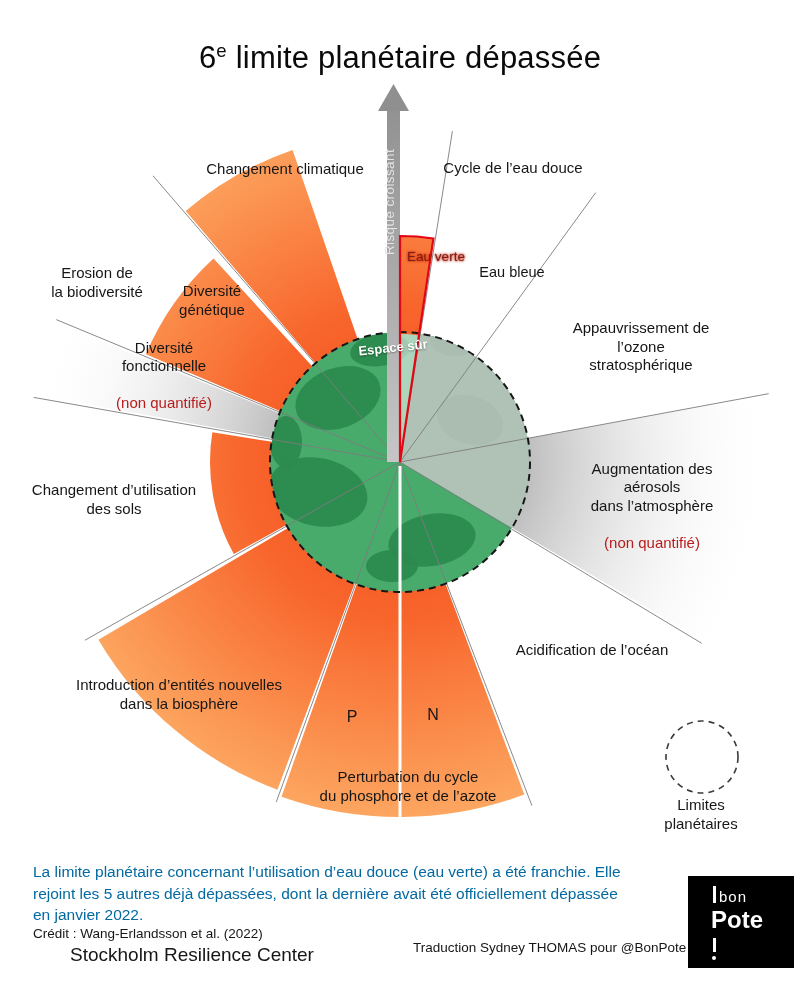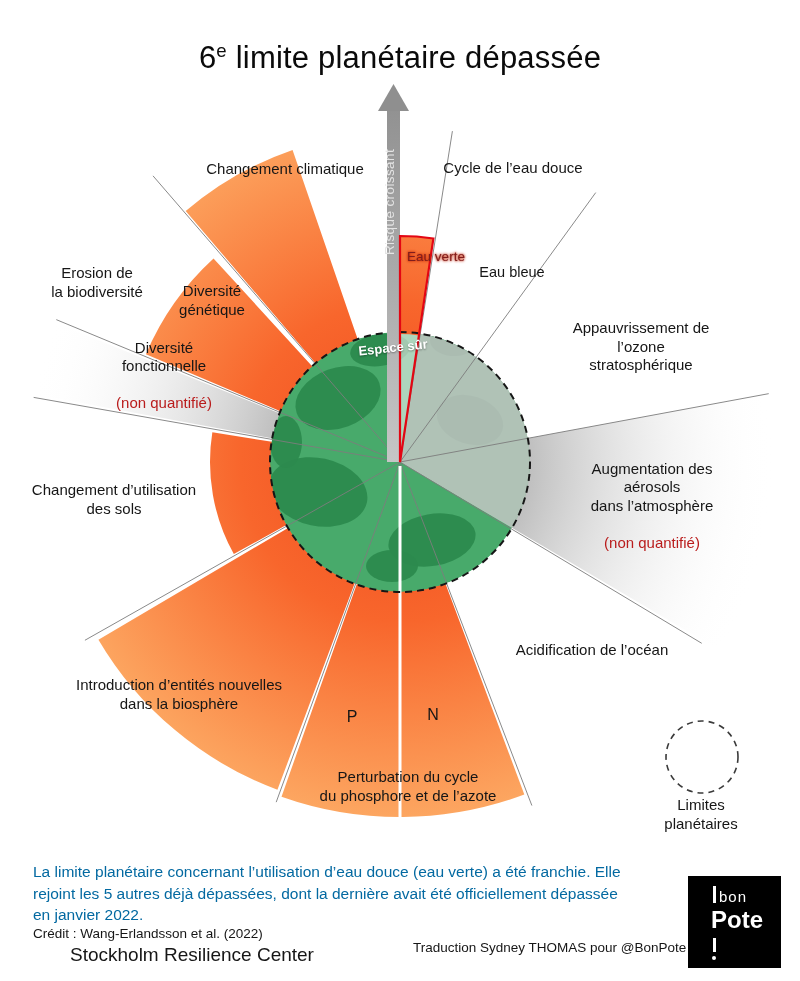--- a/index.html
+++ b/index.html
@@ -31,21 +31,21 @@
   #lbl-legend{left:701px;top:815px;}
   #lbl-espace{left:393px;top:348px;color:#fff;font-weight:bold;font-size:13px;
       transform:translate(-50%,-50%) rotate(-6deg);text-shadow:0 1px 2px rgba(0,0,0,.4);}
   #lbl-risque{left:390px;top:202px;transform:translate(-50%,-50%) rotate(-90deg);
       color:#e4e4e4;font-size:13.5px;letter-spacing:.4px;white-space:nowrap;}
   #footer-para{position:absolute;left:33px;top:855px;font-size:15.5px;line-height:1.4;
       color:#0369a1;white-space:pre-line;margin-top:6px;}
   #credit1{position:absolute;left:33px;top:926px;font-size:13.5px;}
   #credit2{position:absolute;left:70px;top:944px;font-size:19px;}
   #translation{position:absolute;left:413px;top:940px;font-size:13.5px;}
-  #logo{position:absolute;left:688px;top:876px;width:93px;height:92px;background:#000;color:#fff;}
+  #logo{position:absolute;left:688px;top:876px;width:106px;height:92px;background:#000;color:#fff;}
   #logo .l1{position:absolute;left:31px;top:12px;font-size:15px;letter-spacing:1px;}
   #logo .l2{position:absolute;left:23px;top:30px;font-size:24px;font-weight:bold;}
   #logo .bar{position:absolute;left:25px;top:10px;width:2.5px;height:17px;background:#fff;}
   #logo .bar2{position:absolute;left:25px;top:62px;width:2.5px;height:14px;background:#fff;}
   #logo .dot{position:absolute;left:24px;top:80px;width:4px;height:4px;background:#fff;border-radius:50%;}
 </style>
 </head>
 <body>
 
 <div class="stage">

